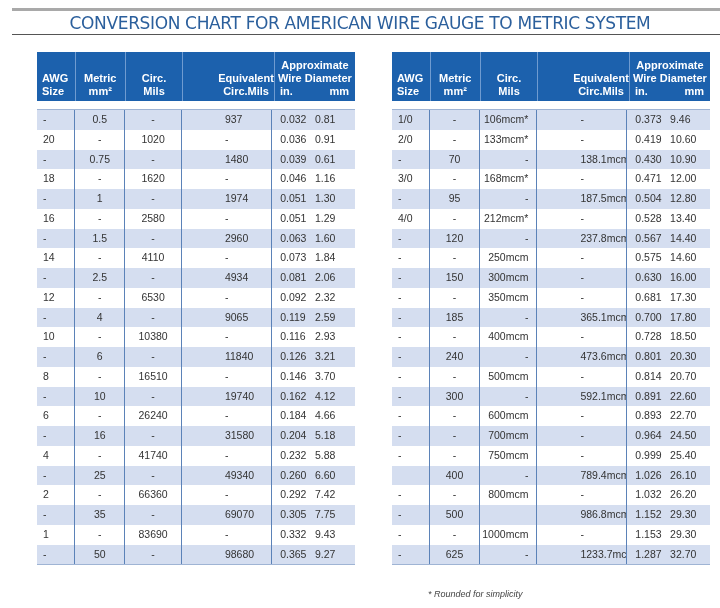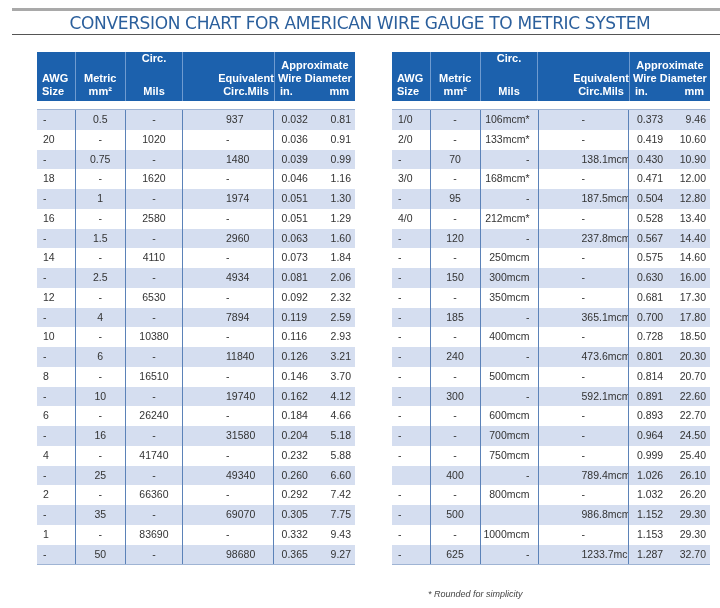--- a/index.html
+++ b/index.html
@@ -9,32 +9,32 @@
   .title { position:absolute; left:0; right:0; top:11px; height:23px; text-align:center; color:#2b5f9c; font-family:"DejaVu Sans", sans-serif; font-size:18.5px; letter-spacing:-0.4px; line-height:23px; transform:scaleX(0.92); }
   .tbl { position:absolute; top:52px; }
   .tbl.left { left:37px; width:318px; }
   .tbl.right { left:392px; width:318px; }
   .hdr { display:flex; height:49px; background:#1c61ad; color:#fff; font-weight:bold; font-size:11px; line-height:13px; }
   .hdr > div { border-right:1px solid #6f9bd0; box-sizing:border-box; display:flex; flex-direction:column; justify-content:flex-end; padding-bottom:3px; text-align:center; }
   .hdr > div:last-child { border-right:none; }
   .hdr .c0 { text-align:left; padding-left:5px; }
   .hdr .dia { text-align:center; }
   .hdr .dia .sub { display:flex; justify-content:space-between; padding:0 6px 0 5px; }
-  .c0 { width:43px; } .c1 { width:57px; } .c2 { width:65px;gap:20px; } .c3 { width:62px;margin-left:35px; } .c4 { width:91px; }
+  .c0 { width:43px; } .c1 { width:57px; } .c2 { width:65px; } .c3 { width:62px;margin-left:35px; } .c4 { width:91px; }
   .body { margin-top:8px; border-top:1px solid #9fb4d4; border-bottom:1px solid #9fb4d4; }
   .row { display:flex; height:19.75px; font-size:10.5px; color:#333; line-height:19.75px; }
   .row:nth-child(odd) { background:#d5def0; }
   .row > div { box-sizing:border-box; border-right:1px solid #5b82b8; white-space:nowrap; overflow:hidden; }
   .row > div:nth-child(5), .row > div:nth-child(6) { border-right:none; }
   .row .c0 { padding-left:6px; }
   .row .c1 { text-align:center; }
   .row .c2 { text-align:center; }
   .row .c3 { padding-left:8px; }
   .row .d1 { width:48px; padding-left:8px; }
-  .row .d2 { width:43px; text-align:right; padding-right:4px; }
+  .row .d2 { width:43px; text-align:right; padding-right:20px; }
   .right .row .c2 { text-align:right; padding-right:8px; }
   .right .row .c3 { padding-left:8px; }
   .right .row .c1 { text-align:center; }
   .footnote { position:absolute; left:396px; top:589px; font-size:9px; font-style:italic; color:#444;margin-left:32px; }
 </style>
 </head>
 <body>
 
 <div class="top-rule"></div>
 <div class="title">CONVERSION CHART FOR AMERICAN WIRE GAUGE TO METRIC SYSTEM</div>
@@ -83,21 +83,21 @@
         <div class="c3">-</div>
         <div class="d1">0.036</div>
         <div class="d2">0.91</div>
       </div>
       <div class="row">
         <div class="c0">-</div>
         <div class="c1">0.75</div>
         <div class="c2">-</div>
         <div class="c3">1480</div>
         <div class="d1">0.039</div>
-        <div class="d2">0.99</div>
+        <div class="d2">0.61</div>
       </div>
       <div class="row">
         <div class="c0">18</div>
         <div class="c1">-</div>
         <div class="c2">1620</div>
         <div class="c3">-</div>
         <div class="d1">0.046</div>
         <div class="d2">1.16</div>
       </div>
       <div class="row">
@@ -145,21 +145,21 @@
         <div class="c1">-</div>
         <div class="c2">6530</div>
         <div class="c3">-</div>
         <div class="d1">0.092</div>
         <div class="d2">2.32</div>
       </div>
       <div class="row">
         <div class="c0">-</div>
         <div class="c1">4</div>
         <div class="c2">-</div>
-        <div class="c3">7894</div>
+        <div class="c3">9065</div>
         <div class="d1">0.119</div>
         <div class="d2">2.59</div>
       </div>
       <div class="row">
         <div class="c0">10</div>
         <div class="c1">-</div>
         <div class="c2">10380</div>
         <div class="c3">-</div>
         <div class="d1">0.116</div>
         <div class="d2">2.93</div>

